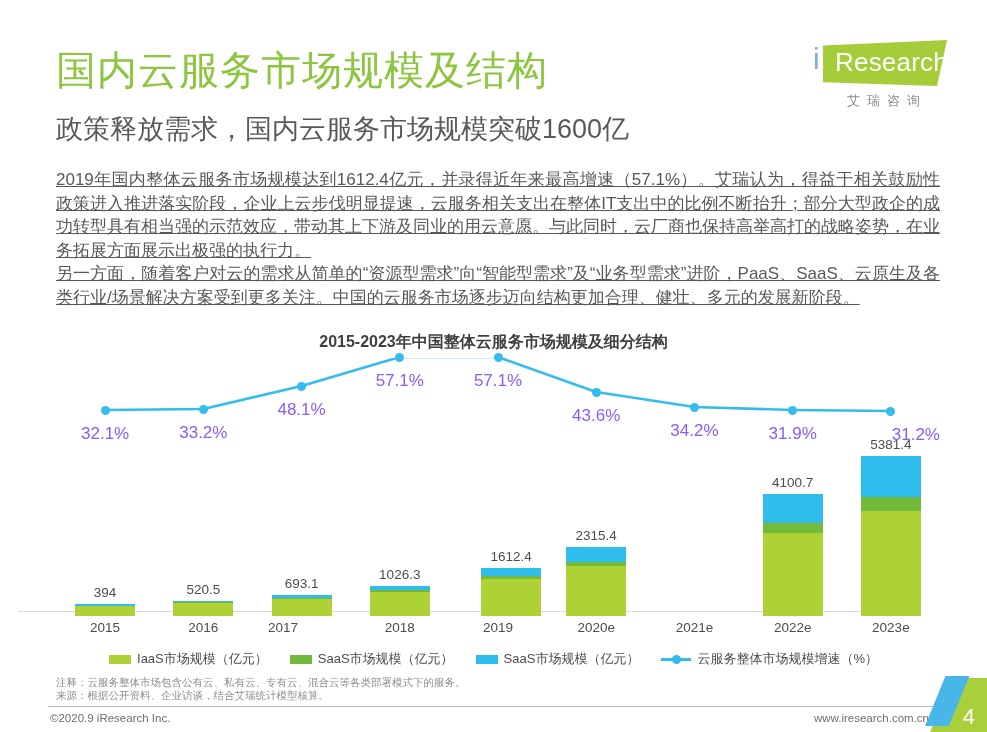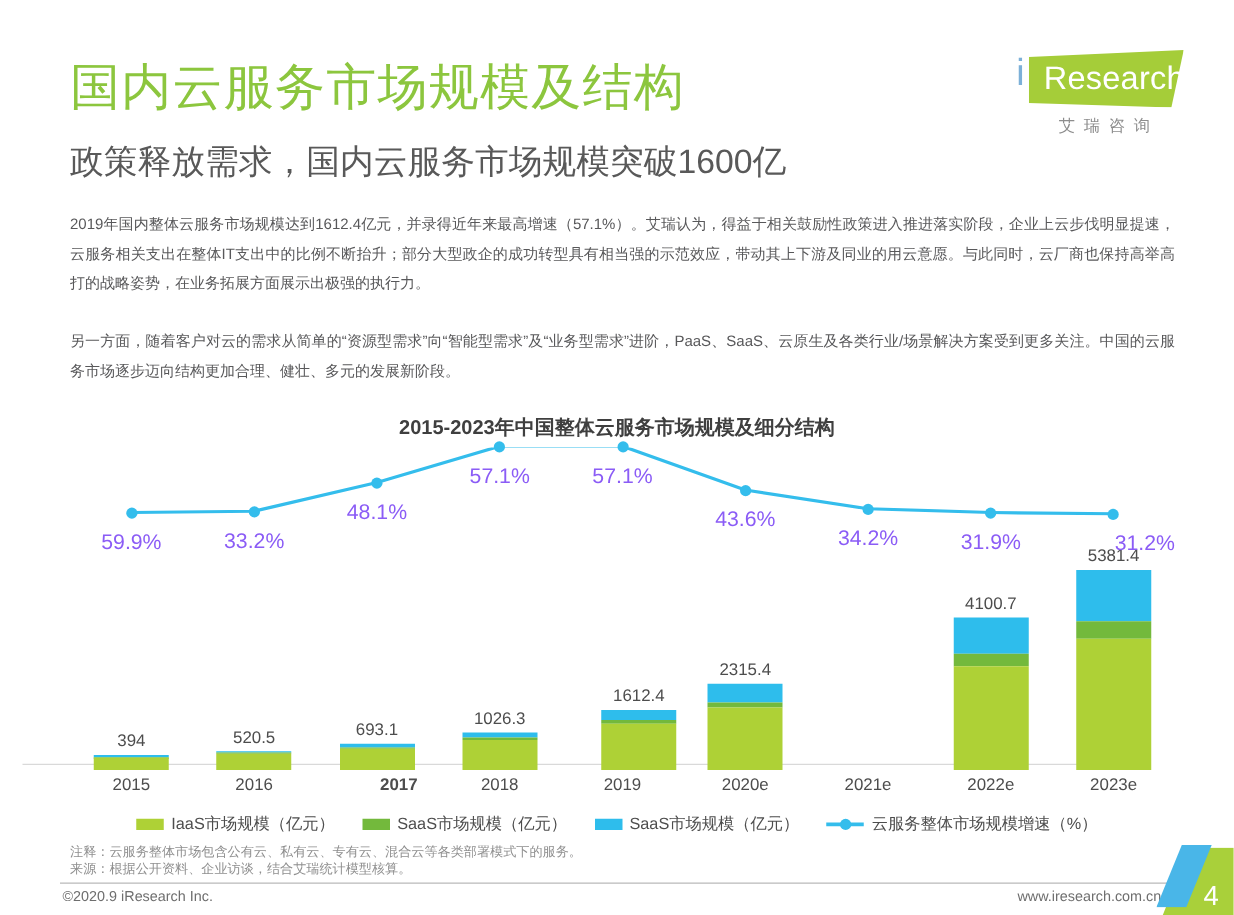--- a/index.html
+++ b/index.html
@@ -40,22 +40,22 @@
     letter-spacing:1px;
   }
   .title-sub{
     position:absolute;left:56px;top:112px;
     font-size:27px;line-height:34px;color:#595959;font-weight:400;
   }
 
   
   .para{
     position:absolute;left:56px;width:884px;
-    font-size:12px;line-height:23.5px;color:#58585a;
-    text-align:justify;text-justify:inter-ideograph;
+    font-size:17px;line-height:23.5px;color:#58585a;
+    text-align:justify;text-justify:inter-ideograph;text-decoration:underline;
   }
   .para.p1{top:168px;}
   .para.p2{top:262px;}
 
   
   .chart-title{
     position:absolute;left:0;top:332px;width:987px;text-align:center;
     font-size:16px;font-weight:bold;color:#3f3f3f;
   }
   .chart{
@@ -175,21 +175,21 @@
       </svg>
   <div class="col" style="left: 0px;">
         <div class="bar" style="height: 11.7144px; left: 19.1111px;">
           <div class="seg-iaas" style="height: 9.81157px;"></div>
           <div class="seg-paas" style="height: 0.416249px;"></div>
           <div class="seg-saas" style="height: 1.4866px;"></div>
         </div>
         <div class="bar-label" style="bottom: 15.7144px; width: 98.2222px;">394</div>
       </div>
       <div class="dot" style="left: 44.6111px; top: 47.5px; background: rgb(52, 189, 236);"></div>
-      <div class="pct-label" style="left: 0px; width: 98.2222px; top: 66px;">59.9%</div>
+      <div class="pct-label" style="left: 0px; width: 98.2222px; top: 66px;">32.1%</div>
       <div class="col" style="left: 98.2222px;">
         <div class="bar" style="height: 15.4755px; left: 19.1111px;">
           <div class="seg-iaas" style="height: 13.0821px;"></div>
           <div class="seg-paas" style="height: 0.594641px;"></div>
           <div class="seg-saas" style="height: 1.79879px;"></div>
         </div>
         <div class="bar-label" style="bottom: 19.4755px; width: 98.2222px;">520.5</div>
       </div>
       <div class="dot" style="left: 142.833px; top: 46.5px; background: rgb(52, 189, 236);"></div>
       <div class="pct-label" style="left: 98.2222px; width: 98.2222px; top: 65px;">33.2%</div>
@@ -252,21 +252,21 @@
         </div>
         <div class="bar-label" style="bottom: 164px; width: 98.2222px;">5381.4</div>
       </div>
       <div class="dot" style="left: 830.389px; top: 48.5px; background: rgb(52, 189, 236);"></div>
       <div class="pct-label" style="left: 785.778px; width: 98.2222px; top: 67px; text-align: right;">31.2%</div>
       <div class="pct-label" style="left: 294.667px; width: 98.2222px; top: 13px;">57.1%</div>
     </div>
   <div class="xlabels" id="xlabels">
       <div class="xlab" style="left: 0px; width: 98.2222px;">2015</div>
       <div class="xlab" style="left: 98.2222px; width: 98.2222px;">2016</div>
-      <div class="xlab" style="left: 214px; width: 98.2222px; font-weight: bold;">2017</div>
+      <div class="xlab" style="left: 178px; width: 98.2222px;">2017</div>
       <div class="xlab" style="left: 294.667px; width: 98.2222px;">2018</div>
       <div class="xlab" style="left: 392.889px; width: 98.2222px;">2019</div>
       <div class="xlab" style="left: 491.111px; width: 98.2222px;">2020e</div>
       <div class="xlab" style="left: 589.333px; width: 98.2222px;">2021e</div>
       <div class="xlab" style="left: 687.556px; width: 98.2222px;">2022e</div>
       <div class="xlab" style="left: 785.778px; width: 98.2222px;">2023e</div>
     </div>
 
   <div class="legend" id="legend">
       <div class="leg-item">

